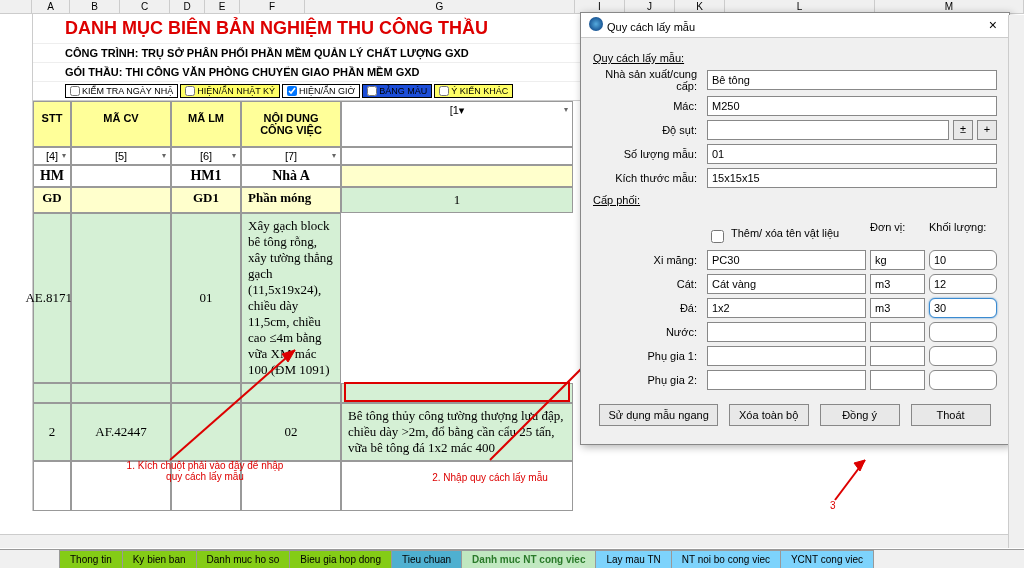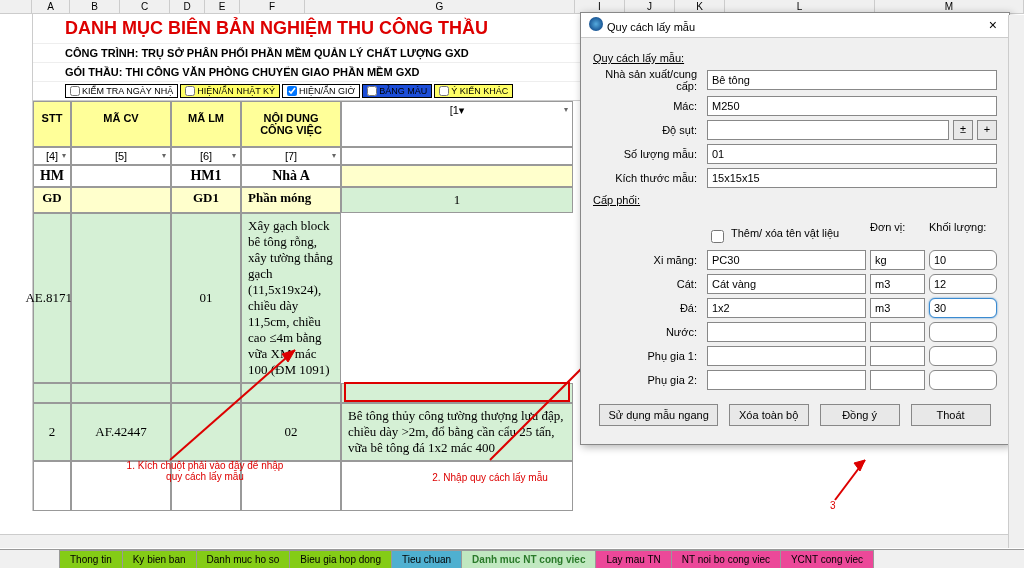--- a/index.html
+++ b/index.html
@@ -25,21 +25,21 @@
   .data-cell.center { text-align: center; vertical-align: middle; display: flex; align-items: center; justify-content: center; }
   .empty-row { border: 1px solid #999; background: #d5f0d5; height: 20px; position: relative; }
   .note { color: #d00; font-size: 10px; text-align: center; position: absolute; }
   .redbox { border: 2px solid #d00; position: absolute; }
   .arrow { position: absolute; stroke: #d00; fill: #d00; }
   .tabs { position: absolute; bottom: 0; left: 0; right: 0; display: flex; background: #f0f0f0; font-size: 10px; border-top: 1px solid #999; }
   .tab { padding: 3px 10px; border: 1px solid #999; border-bottom: none; margin-left: -1px; cursor: pointer; }
   .tab.blue { background: #84cc16; }
   .tab.teal { background: #4fb0d0; }
   .tab.green { background: #c0e8c0; color: #2a7a2a; font-weight: bold; }
-  .tab.red { background: #ec4899; }
+  .tab.red { background: #7dd3fc; }
   .scrollbar-v { position: absolute; right: 0; top: 15px; bottom: 20px; width: 16px; background: #f0f0f0; border-left: 1px solid #ccc; }
   .scrollbar-h { position: absolute; bottom: 20px; left: 0; right: 16px; height: 14px; background: #f0f0f0; border-top: 1px solid #ccc; }
   .dialog { position: absolute; left: 580px; top: 12px; width: 430px; background: #f0f0f0; border: 1px solid #888; box-shadow: 2px 2px 8px rgba(0,0,0,0.3); font-size: 11px; }
   .dlg-title { background: #fff; padding: 4px 8px; border-bottom: 1px solid #ccc; display: flex; justify-content: space-between; align-items: center; }
   .dlg-title .icon { width: 14px; height: 14px; border-radius: 50%; background: radial-gradient(#5ad, #037); display: inline-block; margin-right: 4px; }
   .dlg-close { cursor: pointer; font-size: 14px; padding: 0 4px; }
   .dlg-body { padding: 8px 12px; }
   .field-row { display: flex; align-items: center; margin: 4px 0; gap: 4px; }
   .field-label { width: 110px; text-align: right; padding-right: 6px; }
   .dlg-input { flex: 1; border: 1px solid #888; background: #fff; padding: 2px 4px; height: 20px; font-size: 11px; }

